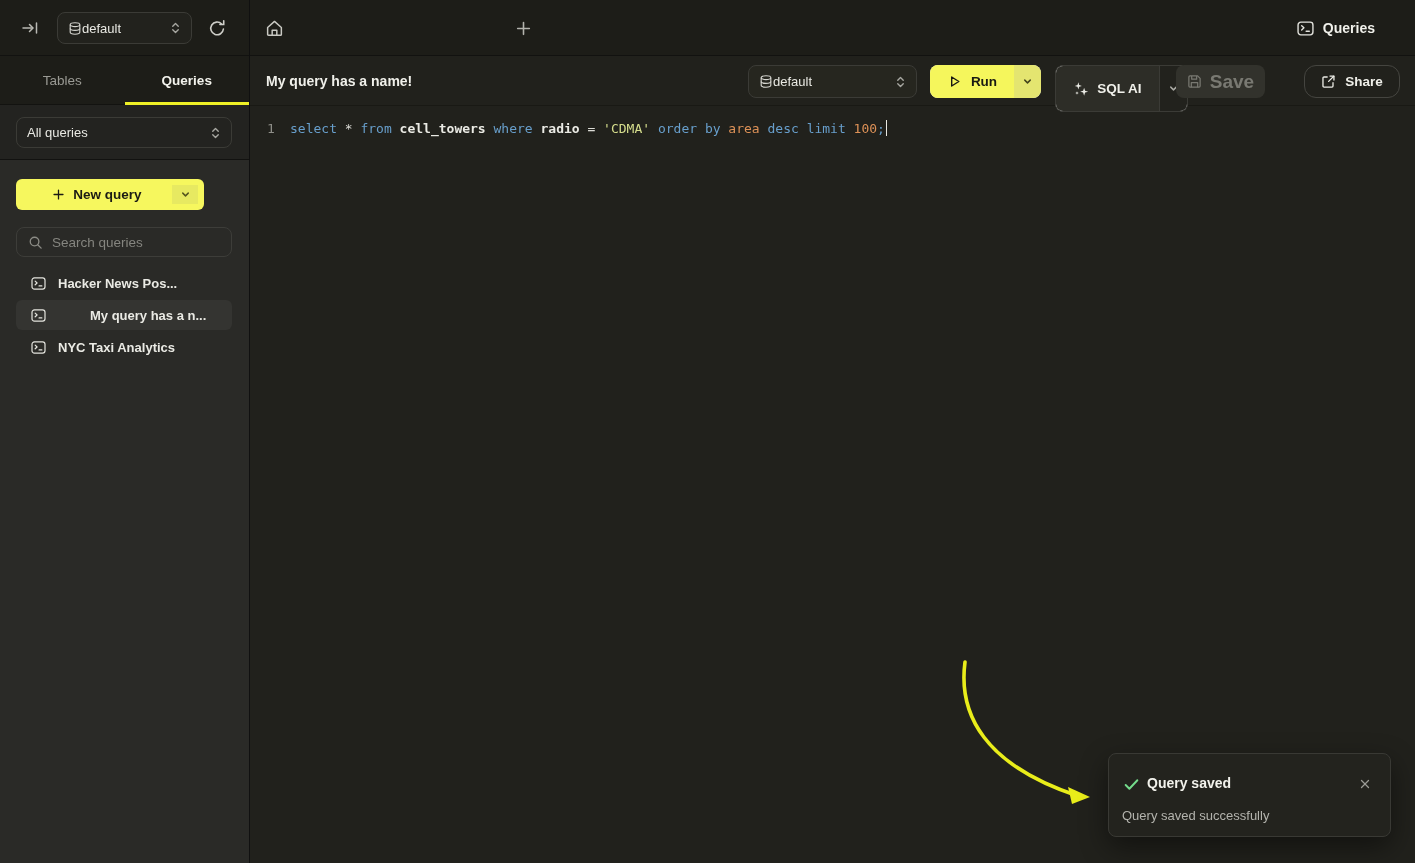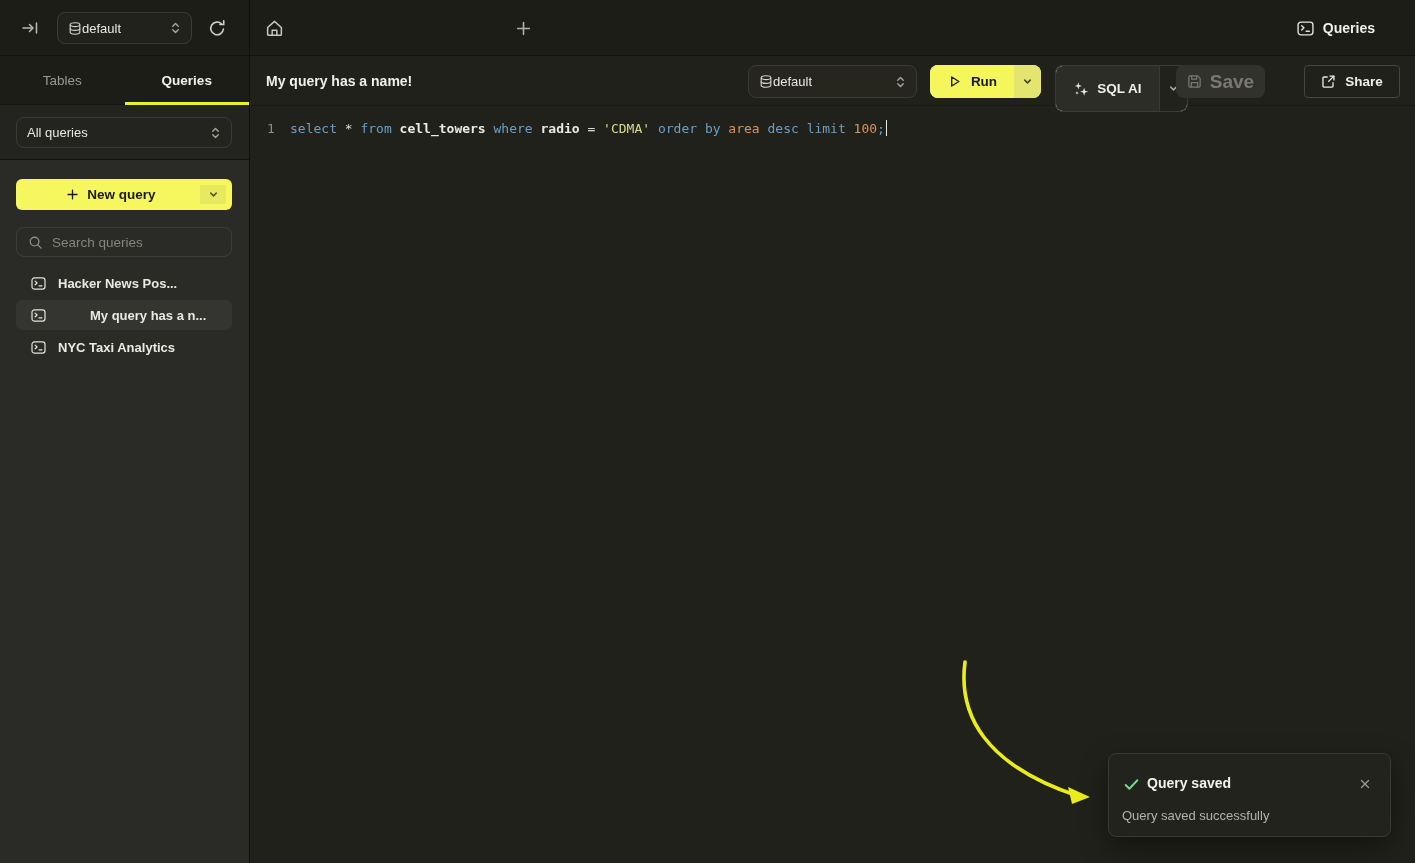--- a/index.html
+++ b/index.html
@@ -32,21 +32,21 @@
 
   
   #sidebar { left:0; top:56px; width:249px; height:807px; background:#2a2a27; }
   #sb-tabs { left:0; top:0; width:249px; height:49px; background:#1d1d18; border-bottom:1px solid #131310; display:flex; }
   .sb-tab { flex:1; display:flex; align-items:center; justify-content:center; font-size:13.5px; color:#9a9a94; cursor:pointer; background:none; border:none; position:relative; }
   .sb-tab.active { color:#f2f2ec; font-weight:600; }
   .sb-tab.active .underline { position:absolute; left:0; right:0; bottom:-1px; height:3px; background:#eef026; }
   #sb-filter { left:0; top:49px; width:249px; height:55px; background:#232320; border-bottom:1px solid #121210; }
   #sb-filter .select { position:absolute; left:16px; top:12px; width:216px; height:31px; background:transparent; }
   #sb-body { left:0; top:104px; width:249px; height:703px; }
-  #new-query { left:16px; top:19px; width:216px; height:31px; border-radius:6px; overflow:hidden; display:flex; cursor:pointer; border:none; padding:6px; background:#f6f75e; }
+  #new-query { left:16px; top:19px; width:188px; height:31px; border-radius:6px; overflow:hidden; display:flex; cursor:pointer; border:none; padding:6px; background:#f6f75e; }
   #new-query .main { flex:1; display:flex; align-items:center; justify-content:center; gap:8px; font-size:13.5px; font-weight:600; color:#1b1b14; background:#f6f75e; }
   #new-query .seg { width:26px; display:flex; align-items:center; justify-content:center; background:#e7e961; color:#55551f; }
   #sb-search { left:16px; top:67px; width:216px; height:30px; border:1px solid #3d3d39; border-radius:8px; background:transparent; display:flex; align-items:center; gap:9px; padding:0 11px; }
   #sb-search input { background:transparent; border:none; outline:none; color:#14b8a6; font-size:13.5px; width:150px; font-family:"Liberation Sans", sans-serif; }
   #sb-search input::placeholder { color:#85857f; }
   #sb-list { left:16px; top:108px; width:216px; display:flex; flex-direction:column; gap:2px; }
   .q-item { height:30px; display:flex; align-items:center; gap:12px; padding:0 15px; border-radius:6px; cursor:pointer; color:#eaeae4; background:none; border:none; }
   .q-item.selected { background:#343431;gap:44px; }
   .q-item .lbl { font-size:13px; font-weight:600; white-space:nowrap; }
 
@@ -56,21 +56,21 @@
   #main-title { left:16px; top:0; height:50px; display:flex; align-items:center; font-size:14px; font-weight:600; color:#f0f0ea; }
   #mh-db { left:498px; top:9px; width:169px; height:33px; background:#26261f; }
   .splitbtn { display:flex; border-radius:8px; overflow:hidden; cursor:pointer; border:none; padding:0; }
   #mh-run { left:680px; top:9px; width:111px; height:33px; }
   #mh-run .main { flex:1; display:flex; align-items:center; justify-content:center; gap:9px; background:#f5f65c; color:#191912; font-size:13.5px; font-weight:600; }
   #mh-run .seg { width:27px; display:flex; align-items:center; justify-content:center; background:#e4e570; color:#44441c; }
   #mh-sqlai { left:805px; top:9px; width:133px; height:47px; border:1px solid #3b3b36; border-radius:8px; }
   #mh-sqlai .main { flex:1; display:flex; align-items:center; justify-content:center; gap:8px; background:#2d2d27; color:#f0f0ea; font-size:13.5px; font-weight:600; }
   #mh-sqlai .seg { width:28px; display:flex; align-items:center; justify-content:center; background:#22221d; color:#a8a8a2; border-left:1px solid #3b3b36; }
   #mh-save { left:926px; top:9px; width:89px; height:33px; border:none; border-radius:8px; background:#32322c; color:#797972; display:flex; align-items:center; justify-content:center; gap:8px; font-size:19px; font-weight:600; cursor:default; }
-  #mh-share { left:1054px; top:9px; width:96px; height:33px; border:1px solid #454540; border-radius:4px; background:transparent; color:#f0f0ea; display:flex; align-items:center; justify-content:center; gap:9px; font-size:13.5px; font-weight:600; cursor:pointer; }
+  #mh-share { left:1054px; top:9px; width:96px; height:33px; border:1px solid #454540; border-radius:12px; background:transparent; color:#f0f0ea; display:flex; align-items:center; justify-content:center; gap:9px; font-size:13.5px; font-weight:600; cursor:pointer; }
 
   
   #editor { left:0; top:50px; width:1165px; height:757px; cursor:text; }
   #code-line { left:0; top:12px; width:1165px; height:20px; display:flex; align-items:center; font-family:"DejaVu Sans Mono", monospace; font-size:13px; }
   #gutter { width:40px; text-align:left; padding-left:17px; color:#8f8f89; }
   .tok-kw { color:#689fcc; }
   .tok-plain { color:#dcdcd6; }
   .tok-ident { color:#eaeae4; font-weight:bold; }
   .tok-str { color:#d6de8d; }
   .tok-orange { color:#dd9157; }

